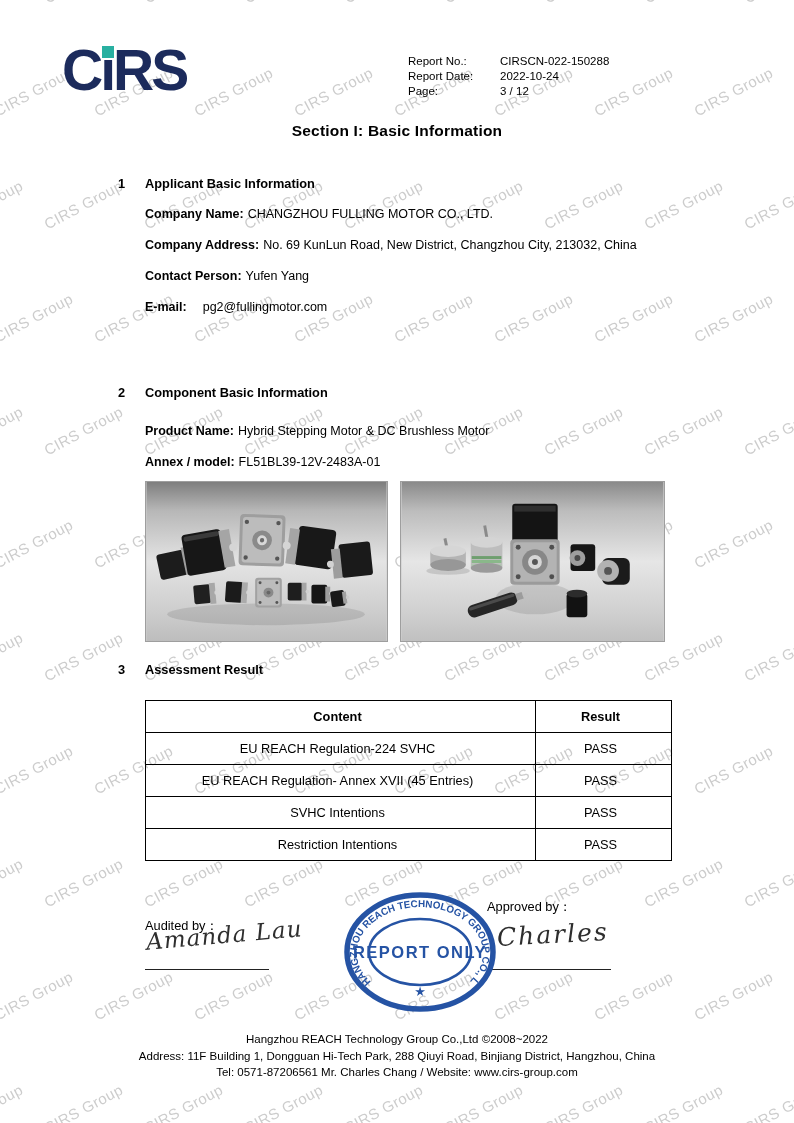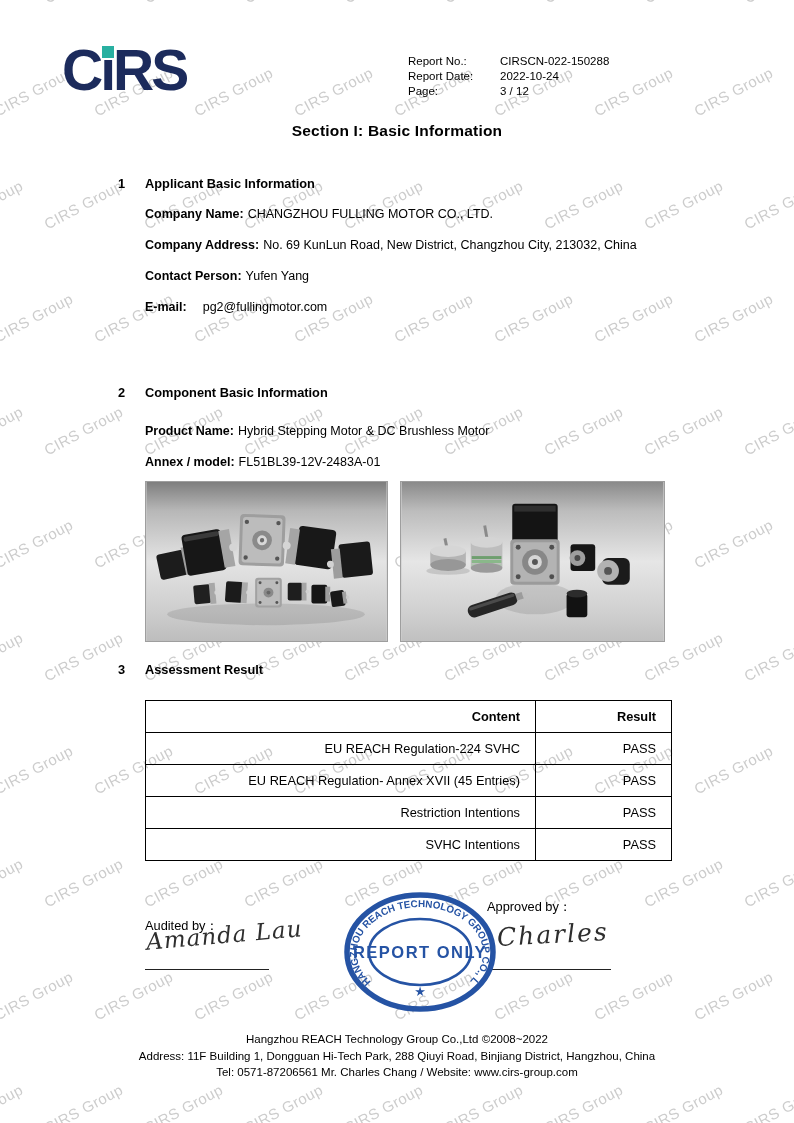--- a/index.html
+++ b/index.html
@@ -30,21 +30,21 @@
   .fields .row{height:31px;line-height:17px;}
   .fields .lbl{font-weight:bold;}
   .fields .val{margin-left:4px;}
   .fields.s1 .row:nth-child(4) .val{margin-left:16px;}
 
   .photos{position:absolute;left:145px;top:481px;display:flex;gap:12px;}
   .photo{border:1px solid #9e9e9e;box-sizing:border-box;background:#cfcfcf;}
 
   .atable{position:absolute;left:145px;top:700px;border-collapse:collapse;width:527px;
           font-size:12.8px;}
-  .atable th,.atable td{border:1px solid #000;height:31px;padding:0 15px 0 9px;text-align:right;
+  .atable th,.atable td{border:1px solid #000;height:31px;padding:0 15px 0 9px;text-align:center;
           font-weight:normal;}
   .atable th{font-weight:bold;}
 
   .sign-lbl{position:absolute;font-size:12.8px;}
   .signature{position:absolute;font-family:"DejaVu Serif",serif;font-style:italic;color:#2e2e2e;
              white-space:nowrap;}
   .sig-a{left:146px;top:922px;font-size:23px;transform:rotate(-5deg);letter-spacing:1px;}
   .sig-c{left:497px;top:920px;font-size:25px;transform:rotate(-3deg);letter-spacing:2px;}
   .sig-line{position:absolute;top:969px;width:124px;border-bottom:1.4px solid #222;}
 
@@ -357,25 +357,25 @@
       <tbody>
         <tr>
           <td>EU REACH Regulation-224 SVHC</td>
           <td>PASS</td>
         </tr>
         <tr>
           <td>EU REACH Regulation- Annex XVII (45 Entries)</td>
           <td>PASS</td>
         </tr>
         <tr>
-          <td>Restriction Intentions</td>
+          <td>SVHC Intentions</td>
           <td>PASS</td>
         </tr>
         <tr>
-          <td>SVHC Intentions</td>
+          <td>Restriction Intentions</td>
           <td>PASS</td>
         </tr>
       </tbody>
     </table>
 
     <div class="sign-lbl" style="left:145px;top:918px">Audited by：</div>
     <div class="signature sig-a">Amanda Lau</div>
     <div class="sig-line" style="left:145px"></div>
 
     <div class="sign-lbl" style="left:487px;top:899px">Approved by：</div>

